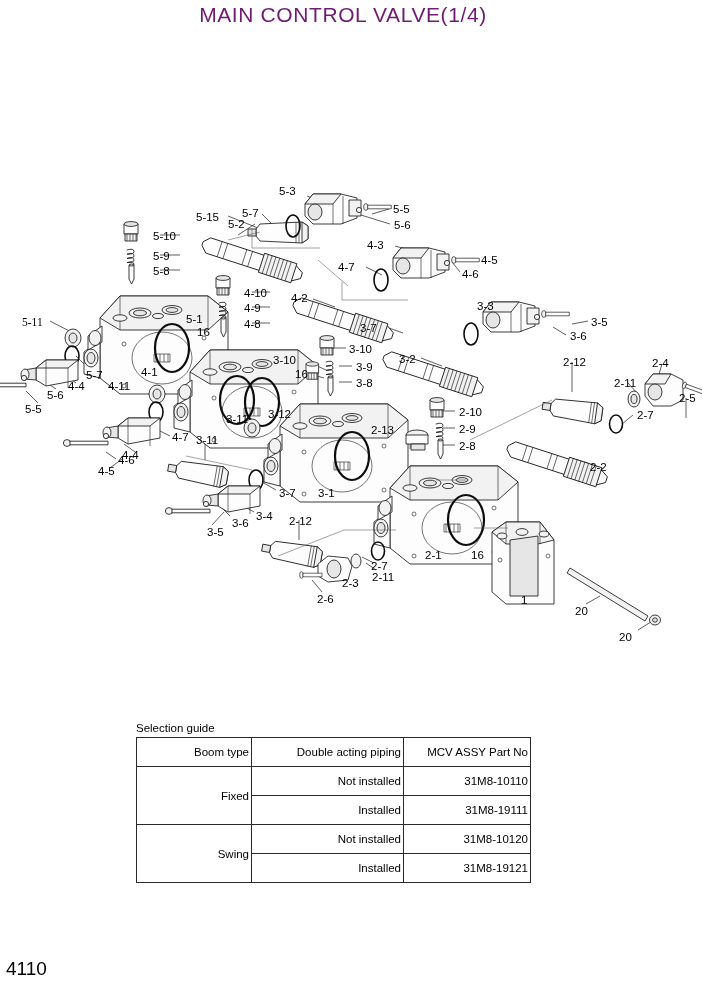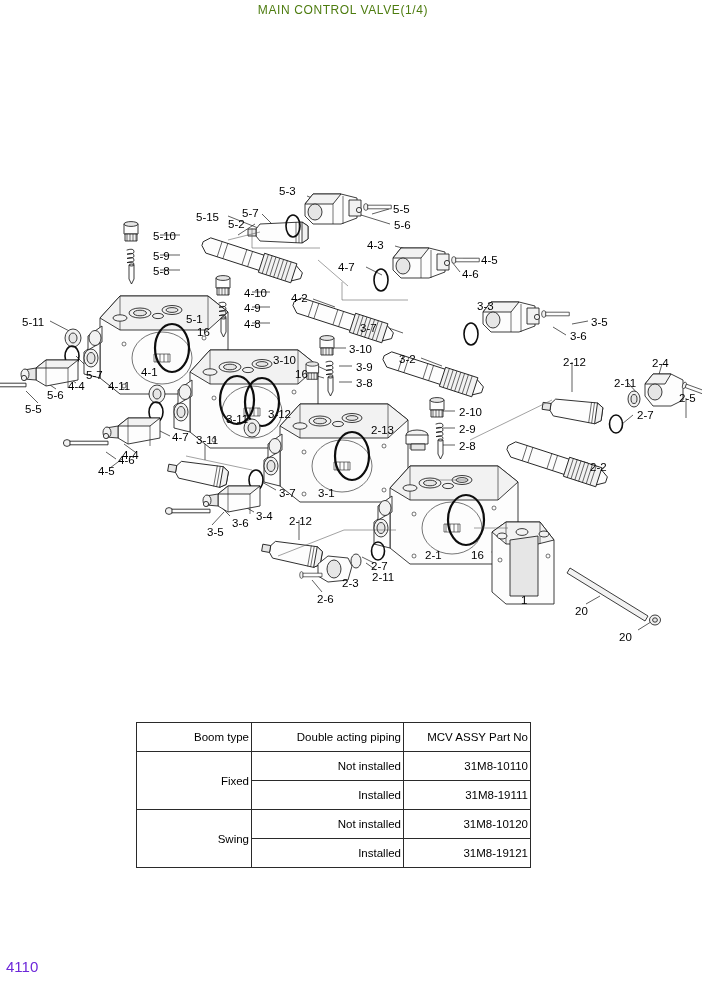--- a/index.html
+++ b/index.html
@@ -7,27 +7,27 @@
   body{
     width:702px;height:992px;position:relative;overflow:hidden;
     font-family:"Liberation Sans","DejaVu Sans",sans-serif;
     color:#000;
   }
   #page{position:absolute;inset:0;}
 
   
   .title{
     position:absolute;left:0;right:16px;top:3px;
-    text-align:center;font-size:12px;letter-spacing:.6px;
-    font-weight:400;color:#4d7c0f;
+    text-align:center;font-size:21px;letter-spacing:.6px;
+    font-weight:400;color:#701a75;
   }
 
   
   .page-no{
-    position:absolute;left:6px;top:958px;font-size:15px;color:#6d28d9;
+    position:absolute;left:6px;top:958px;font-size:19px;color:#000000;
   }
 
   
   #diagram{position:absolute;left:0;top:0;width:622px;height:700px;}
   #diagram svg{display:block;}
 
   
   .lbl{
     position:absolute;font-size:11.5px;line-height:1;color:#000;
     white-space:nowrap;
@@ -470,21 +470,21 @@
         <div class="lbl" style="left: 462px; top: 269px;">4-6</div>
         <div class="lbl" style="left: 153px; top: 251px;">5-9</div>
         <div class="lbl" style="left: 153px; top: 266px;">5-8</div>
         <div class="lbl" style="left: 338px; top: 262px;">4-7</div>
         <div class="lbl" style="left: 244px; top: 288px;">4-10</div>
         <div class="lbl" style="left: 244px; top: 303px;">4-9</div>
         <div class="lbl" style="left: 291px; top: 293px;">4-2</div>
         <div class="lbl" style="left: 244px; top: 319px;">4-8</div>
         <div class="lbl" style="left: 477px; top: 301px;">3-3</div>
         <div class="lbl" style="left: 591px; top: 317px;">3-5</div>
-        <div class="lbl" style="left: 22px; top: 317px;">5-11</div>
+        <div class="lbl" style="left: 22px; top: 317px; font-family: Liberation Serif, serif;">5-11</div>
         <div class="lbl" style="left: 186px; top: 314px;">5-1</div>
         <div class="lbl" style="left: 197px; top: 327px;">16</div>
         <div class="lbl" style="left: 360px; top: 323px;">3-7</div>
         <div class="lbl" style="left: 570px; top: 331px;">3-6</div>
         <div class="lbl" style="left: 349px; top: 344px;">3-10</div>
         <div class="lbl" style="left: 563px; top: 357px;">2-12</div>
         <div class="lbl" style="left: 652px; top: 358px;">2-4</div>
         <div class="lbl" style="left: 399px; top: 354px;">3-2</div>
         <div class="lbl" style="left: 273px; top: 355px;">3-10</div>
         <div class="lbl" style="left: 356px; top: 362px;">3-9</div>
@@ -523,20 +523,21 @@
         <div class="lbl" style="left: 372px; top: 572px;">2-11</div>
         <div class="lbl" style="left: 342px; top: 578px;">2-3</div>
         <div class="lbl" style="left: 317px; top: 594px;">2-6</div>
         <div class="lbl" style="left: 521px; top: 595px;">1</div>
         <div class="lbl" style="left: 575px; top: 606px;">20</div>
         <div class="lbl" style="left: 619px; top: 632px;">20</div>
       </div>
   </div>
 
   <div class="sel-guide-wrap">
+    <div class="sel-guide-title">Selection guide</div>
     <table class="sel-guide">
       <colgroup>
           <col class="c1">
           <col class="c2">
           <col class="c3">
         </colgroup>
       <thead>
         <tr>
           <th>Boom type</th>
           <th>Double acting piping</th>

